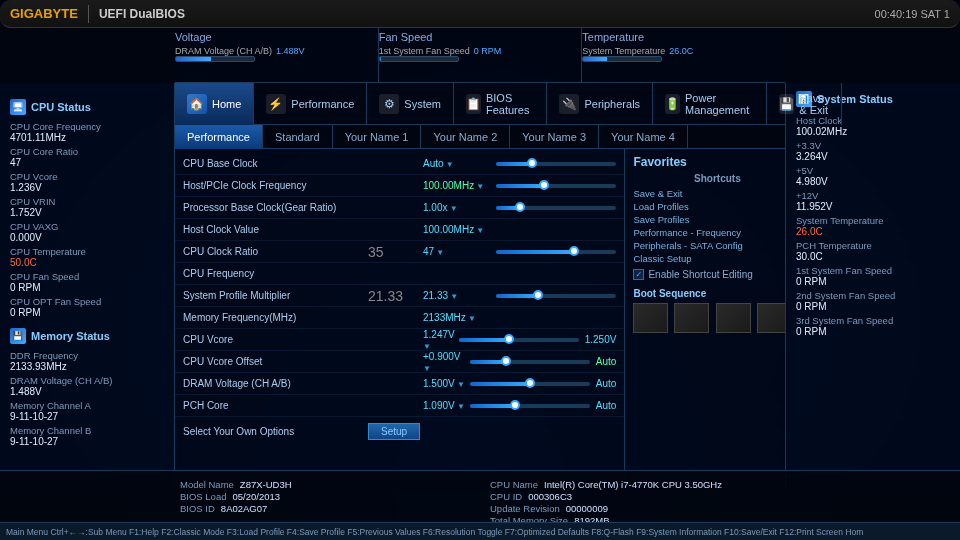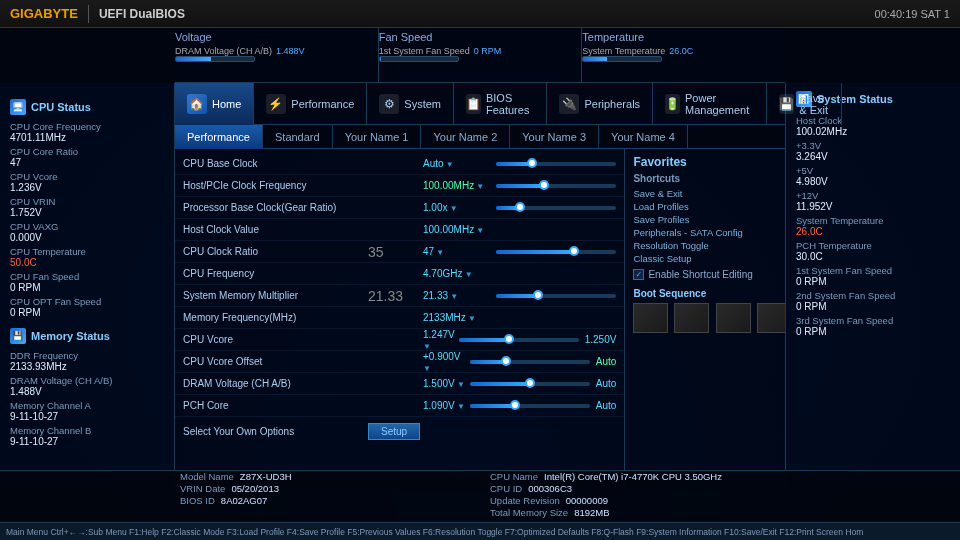--- a/index.html
+++ b/index.html
@@ -35,20 +35,21 @@
       position: absolute;
       top: 0; left: 0; right: 0;
       height: 28px;
       background: linear-gradient(180deg, #1a1a1a 0%, #111 100%);
       display: flex;
       align-items: center;
       justify-content: space-between;
       padding: 0 10px;
       z-index: 10;
       border-bottom: 1px solid #333;
+      border-radius: 11px;
     }
     .top-bar-left {
       display: flex;
       align-items: center;
       gap: 10px;
     }
     .gigabyte-logo {
       color: #e8a000;
       font-weight: bold;
       font-size: 13px;
@@ -318,20 +319,21 @@
       color: #88ccff;
       font-size: 12px;
       font-weight: bold;
     }
     .shortcuts-title {
       color: #7a9abb;
       font-size: 10px;
       font-weight: bold;
       margin-top: 4px;
       margin-bottom: 3px;
+      text-align: center;
     }
     .shortcut-item {
       color: #7ab0dd;
       font-size: 9.5px;
       padding: 1px 0;
       cursor: pointer;
     }
     .checkbox-row {
       display: flex;
       align-items: center;
@@ -372,21 +374,21 @@
 
     
     .bottom-info {
       position: absolute;
       bottom: 18px; left: 0; right: 0;
       height: 52px;
       background: rgba(0,5,15,0.95);
       border-top: 1px solid #1a3a5a;
       display: flex;
       align-items: flex-start;
-      padding: 0 180px;
+      padding: 8px 180px;
       z-index: 10;
     }
     .binfo-col {
       flex: 1;
       display: flex;
       flex-direction: column;
       gap: 1px;
     }
     .binfo-row {
       display: flex;
@@ -669,24 +671,23 @@
           <span class="setting-orig">35</span>
           <span class="setting-val select-arrow" style="color: rgb(85, 221, 255);">47</span>
           <div class="setting-slider">
             <div class="slider-fill" style="width: 65%;"></div>
             <div class="slider-thumb" style="left: 65%;"></div>
           </div>
         </div>
         <div class="setting-row">
           <span class="setting-name">CPU Frequency</span>
           <span class="setting-orig"></span>
-          <span class="setting-val select-arrow" style="color: rgb(85, 221, 255);">4.70GHz</span>
-        </div>
-        <div class="setting-row">
-          <span class="setting-name">System Memory Multiplier</span>
+        </div>
+        <div class="setting-row">
+          <span class="setting-name">System Profile Multiplier</span>
           <span class="setting-orig">21.33</span>
           <span class="setting-val select-arrow" style="color: rgb(85, 221, 255);">21.33</span>
           <div class="setting-slider">
             <div class="slider-fill" style="width: 35%;"></div>
             <div class="slider-thumb" style="left: 35%;"></div>
           </div>
         </div>
         <div class="setting-row">
           <span class="setting-name">Memory Frequency(MHz)</span>
           <span class="setting-orig"></span>
@@ -739,22 +740,22 @@
     </div>
   </div>
 
   <div class="right-content">
     <div class="favorites-title">Favorites</div>
     <div class="shortcuts-title">Shortcuts</div>
     <div id="shortcut-list">
         <div class="shortcut-item">Save &amp; Exit</div>
         <div class="shortcut-item">Load Profiles</div>
         <div class="shortcut-item">Save Profiles</div>
+        <div class="shortcut-item">Performance - Frequency</div>
         <div class="shortcut-item">Peripherals - SATA Config</div>
-        <div class="shortcut-item">Resolution Toggle</div>
         <div class="shortcut-item">Classic Setup</div>
       </div>
     <div class="checkbox-row">
       <div class="checkbox">✓</div>
       <span style="font-size:10px; color:#88aacc;">Enable Shortcut Editing</span>
     </div>
     <div class="boot-seq-title">
       <span>Boot Sequence</span>
     </div>
     <div>
@@ -766,21 +767,21 @@
   </div>
 </div>
 
 <div class="bottom-info">
   <div class="binfo-col">
     <div class="binfo-row">
       <span class="binfo-label">Model Name</span>
       <span class="binfo-value">Z87X-UD3H</span>
     </div>
     <div class="binfo-row">
-      <span class="binfo-label">VRIN Date</span>
+      <span class="binfo-label">BIOS Load</span>
       <span class="binfo-value">05/20/2013</span>
     </div>
     <div class="binfo-row">
       <span class="binfo-label">BIOS ID</span>
       <span class="binfo-value">8A02AG07</span>
     </div>
   </div>
   <div style="width:20px;"></div>
   <div class="binfo-col">
     <div class="binfo-row">

